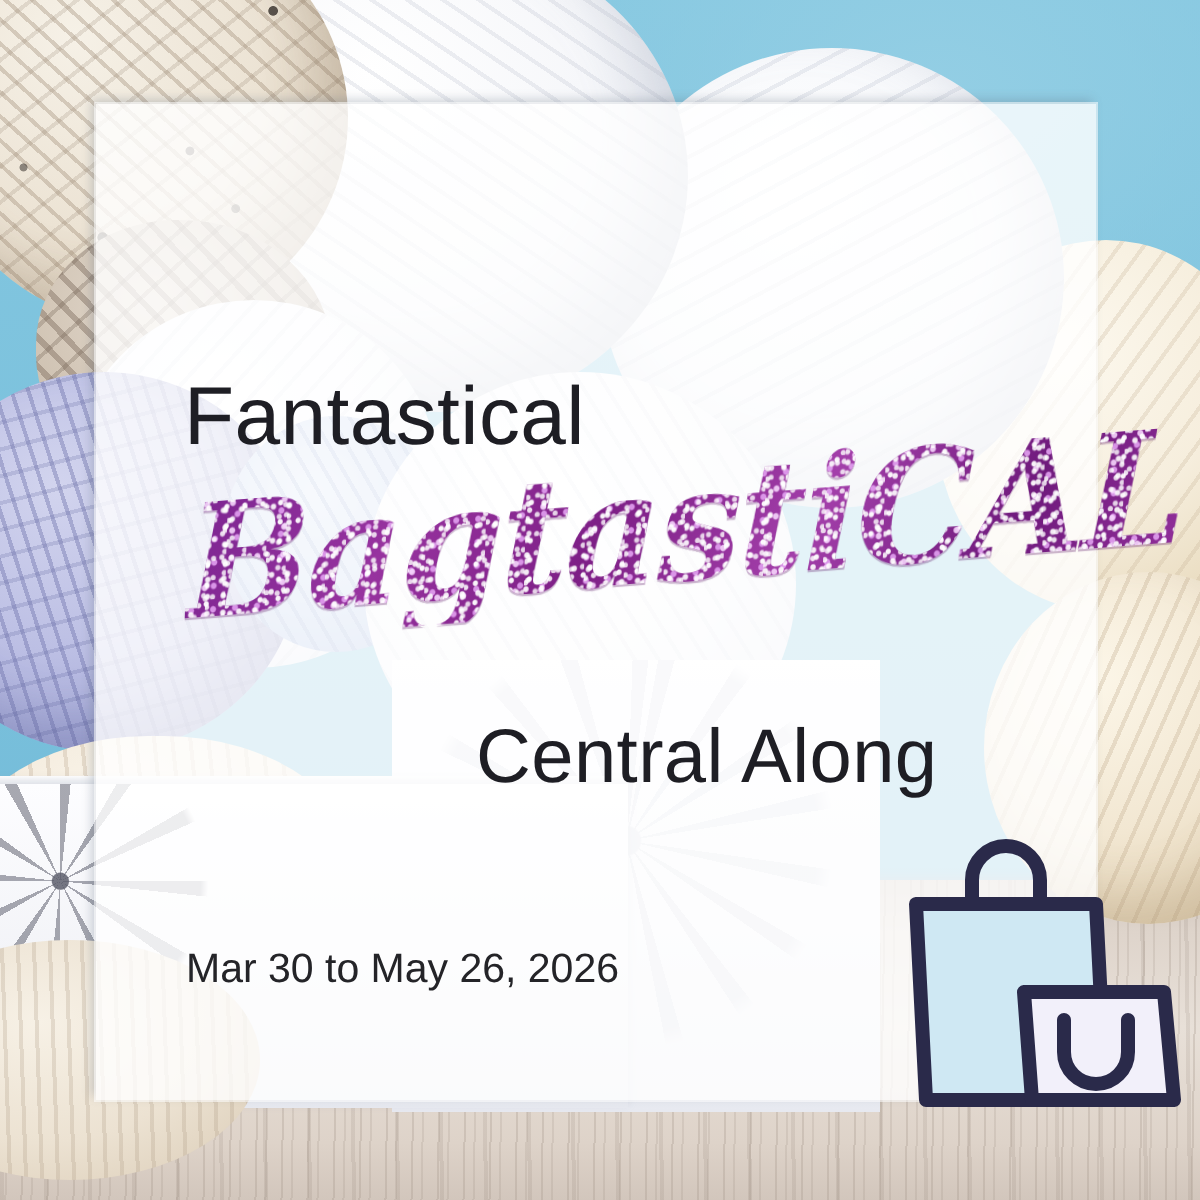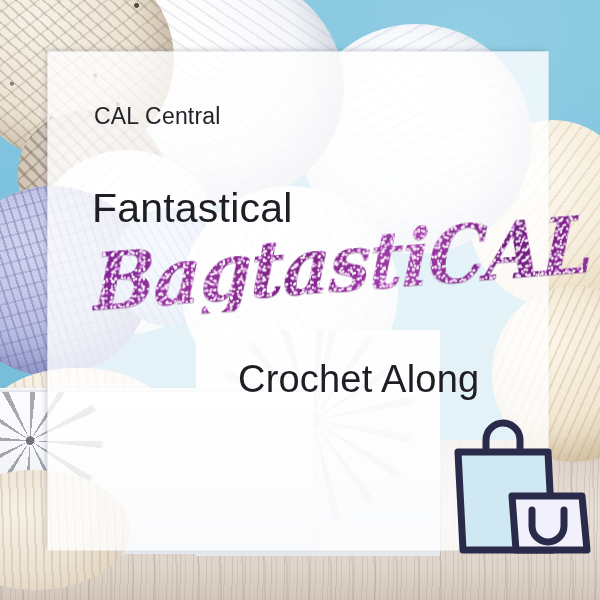--- a/index.html
+++ b/index.html
@@ -377,28 +377,28 @@
 
     <div class="basket2"></div>
     <div class="yarn yarn-bl"></div>
     <div class="basket-rim"></div>
     <div class="basket"></div>
     <div class="yarn yarn-bl2"></div>
   </div>
 
   <div class="panel"></div>
 
-  <div class="txt eyebrow">CAL Central</div>
   <div class="txt headline">Fantastical</div>
 
   <div class="glitter-wrap">
     <div class="glitter">BagtastiCAL</div>
   </div>
 
-  <div class="txt subhead">Crochet Along</div>
+  <div class="txt subhead">Central Along</div>
+  <div class="txt dates">Mar 30 to May 26, 2026</div>
 
   <div class="bags">
     <svg width="148" height="180" viewBox="0 0 148 180" fill="none">
 
       <path d="M34 36 V26 A17 17 0 0 1 68 26 V36" stroke="#2A2A4A" stroke-width="7" fill="none" stroke-linecap="round"></path>
 
       <path d="M6 38 H96 L101 136 H11 Z" fill="#CFE8F3" stroke="#2A2A4A" stroke-width="7" stroke-linejoin="round"></path>
 
       <path d="M60 82 H130 L135 136 H64 Z" fill="#F2F0FA" stroke="#2A2A4A" stroke-width="7" stroke-linejoin="round"></path>
 

